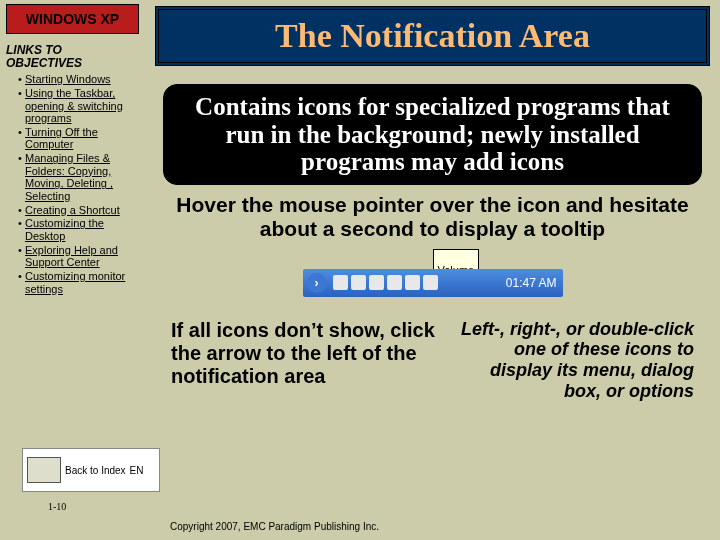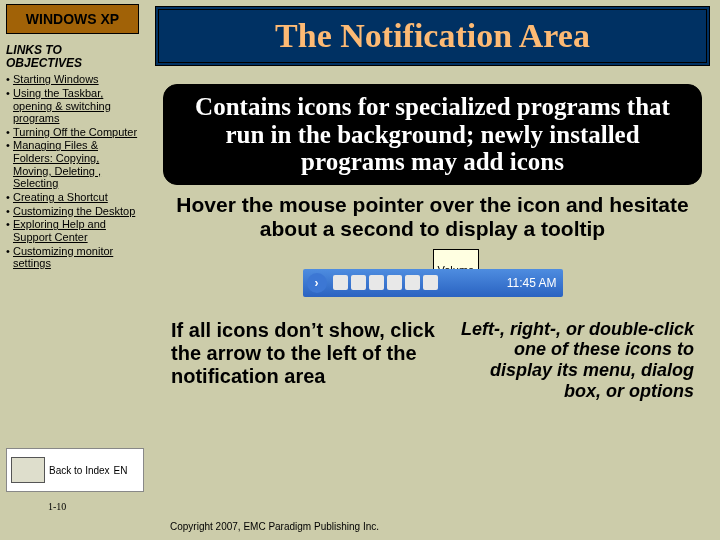--- a/index.html
+++ b/index.html
@@ -1,40 +1,40 @@
 <!DOCTYPE html>
 <html><head>
 <meta charset="utf-8">
 <style>
   * { box-sizing: border-box; margin: 0; padding: 0; }
   body { width: 720px; height: 540px; background: #888; font-family: Arial, sans-serif; overflow: hidden; }
   .slide { width: 720px; height: 540px; background: #CCCCAA; position: relative; }
   .sidebar { position: absolute; left: 0; top: 0; width: 145px; height: 540px; padding: 4px 6px; }
-  .os-label { background: #a16207; border: 1px solid #000; text-align: center; font-weight: bold; font-size: 14px; padding: 6px 2px; margin-bottom: 10px; line-height: 1.15; }
+  .os-label { background: #b91c1c; border: 1px solid #000; text-align: center; font-weight: bold; font-size: 14px; padding: 6px 2px; margin-bottom: 10px; line-height: 1.15; }
   .links-head { font-size: 12px; font-weight: bold; font-style: italic; margin-bottom: 4px; line-height: 1.05; }
-  .links { list-style: none; }
+  .links { list-style: none; margin-left: 12px; }
   .links li { font-size: 11px; line-height: 1.15; margin-bottom: 1px; position: relative; padding-left: 7px; }
   .links li::before { content: "•"; position: absolute; left: 0; top: 0; }
   .links a { color: #000; text-decoration: underline; }
   .title-bar { position: absolute; left: 155px; top: 6px; right: 10px; height: 60px; background: #003163; border: 4px double #000; color: #fdba74; font-family: "Times New Roman", serif; font-size: 34px; font-weight: bold; text-align: center; display: flex; align-items: center; justify-content: center; }
   .content { position: absolute; left: 155px; top: 78px; right: 10px; bottom: 20px; }
   .lead-box { margin: 6px 8px 8px 8px; border: 1px solid #000; border-radius: 14px; background: #000; color: #fff; font-family: "Times New Roman", serif; font-size: 25px; font-weight: bold; text-align: center; padding: 8px 20px; line-height: 1.1; }
   .hover-text { font-size: 21px; font-weight: bold; text-align: center; margin: 8px 18px 10px 18px; font-family: Verdana, Arial, sans-serif; line-height: 1.15; }
   .tray-img { margin: 6px auto 12px auto; width: 260px; height: 56px; position: relative; }
   .tray-tooltip { position: absolute; left: 130px; top: -2px; background: #FFFFE1; border: 1px solid #000; font-size: 11px; padding: 14px 4px; }
   .tray-bar { position: absolute; left: 0; top: 18px; width: 260px; height: 28px; background: linear-gradient(#4e8de0,#2a63c1); border-radius: 2px; display: flex; align-items: center; color: #fff; font-size: 12px; }
   .tray-arrow { width: 20px; height: 20px; margin: 0 4px; background: #3c77d4; border-radius: 10px; display: flex; align-items: center; justify-content: center; color: #fff; font-weight: bold; }
   .tray-icons { display: flex; gap: 3px; margin-left: 2px; }
   .tray-icons span { width: 15px; height: 15px; background: #e8e8e8; border-radius: 2px; }
   .tray-time { margin-left: auto; margin-right: 6px; color: #fff; font-size: 12px; }
   .lower { display: flex; gap: 18px; margin: 5px 16px 0 16px; }
   .left-text { flex: 1.1; font-size: 20px; font-weight: bold; font-family: Verdana, Arial, sans-serif; line-height: 1.15; }
   .right-text { flex: 1; font-size: 18px; font-weight: bold; font-style: italic; text-align: right; font-family: Verdana, Arial, sans-serif; line-height: 1.15; }
   .copyright { position: absolute; left: 170px; bottom: 8px; font-size: 10px; }
-  .footer-box { position: absolute; left: 6px; bottom: 48px; width: 138px; height: 44px; background: #fff; border: 1px solid #888; font-size: 10px; padding: 3px 4px; display: flex; gap: 4px; align-items: center; }
+  .footer-box { position: absolute; left: 22px; bottom: 48px; width: 138px; height: 44px; background: #fff; border: 1px solid #888; font-size: 10px; padding: 3px 4px; display: flex; gap: 4px; align-items: center; }
   .footer-thumb { width: 34px; height: 26px; background: #dedecc; border: 1px solid #555; }
   .slide-num { position: absolute; left: 48px; bottom: 28px; font-size: 10px; font-family: Liberation Serif, serif; }
 </style>
 </head>
 <body>
 
 <div class="slide">
   <div class="sidebar">
     <div class="os-label">WINDOWS XP</div>
     <div class="links-head">LINKS TO OBJECTIVES</div>
@@ -62,21 +62,21 @@
       <div class="tray-bar">
         <div class="tray-arrow">›</div>
         <div class="tray-icons">
           <span></span>
           <span></span>
           <span></span>
           <span></span>
           <span></span>
           <span></span>
         </div>
-        <div class="tray-time">11:45 AM</div>
+        <div class="tray-time">01:47 AM</div>
       </div>
     </div>
 
     <div class="lower">
       <div class="left-text">If all icons don’t show, click the arrow to the left of the notification area</div>
       <div class="right-text">Left-, right-, or double-click one of these icons to display its menu, dialog box, or options</div>
     </div>
   </div>
 
   <div class="footer-box">

